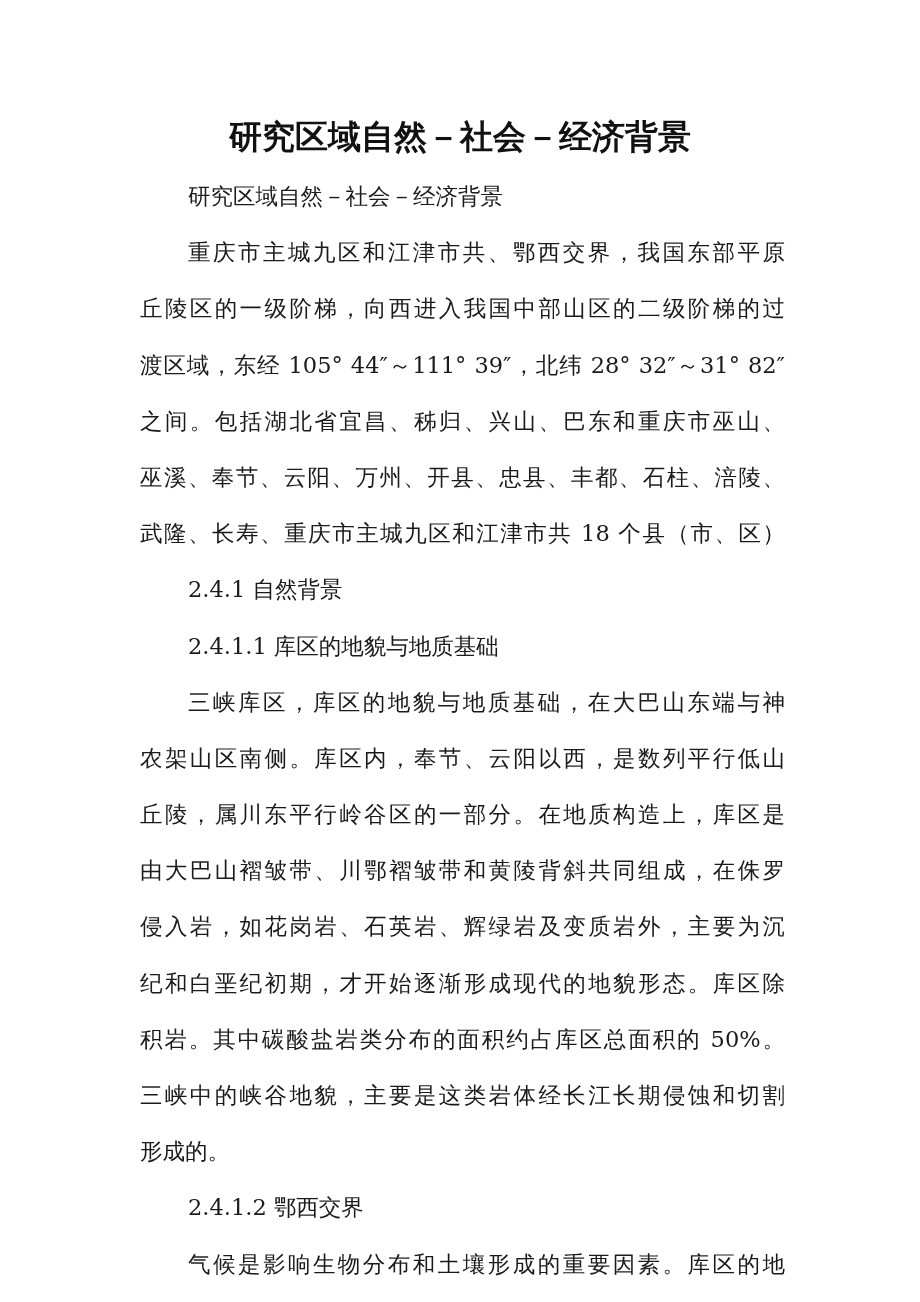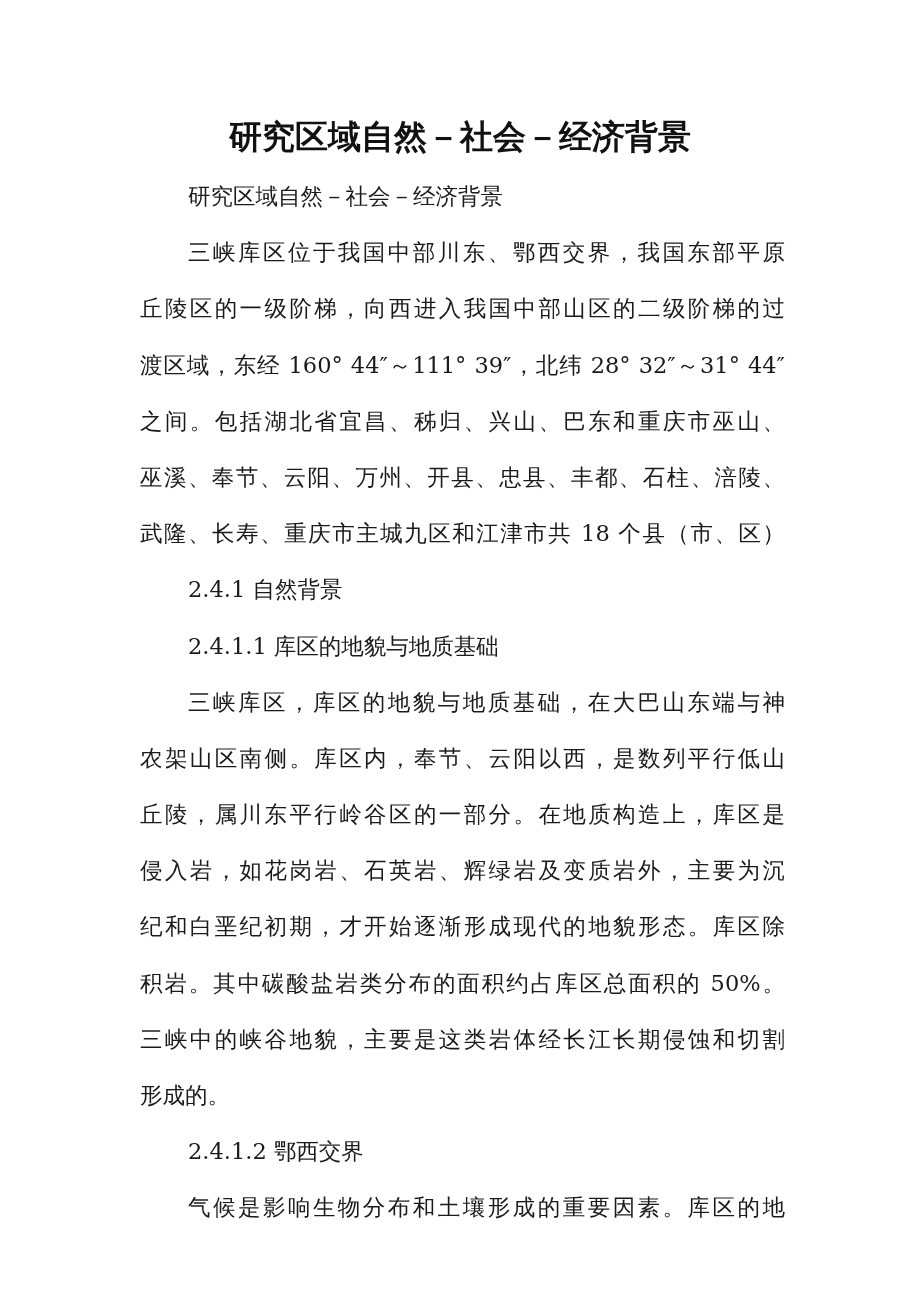--- a/index.html
+++ b/index.html
@@ -25,31 +25,32 @@
   .line.indent { padding-left: 48px; }
 </style>
 </head>
 <body>
 
 <div class="page">
   <div class="title">研究区域自然－社会－经济背景</div>
 
   <div class="body">
     <span class="line indent">研究区域自然－社会－经济背景</span>
-    <span class="line indent justify">三峡库区位于我国中部川东、鄂西交界，我国东部平原</span>
+    <span class="line indent justify">重庆市主城九区和江津市共、鄂西交界，我国东部平原</span>
     <span class="line justify">丘陵区的一级阶梯，向西进入我国中部山区的二级阶梯的过</span>
-    <span class="line justify">渡区域，东经 160° 44″～111° 39″，北纬 28° 32″～31° 44″</span>
+    <span class="line justify">渡区域，东经 105° 44″～111° 39″，北纬 28° 32″～31° 82″</span>
     <span class="line justify">之间。包括湖北省宜昌、秭归、兴山、巴东和重庆市巫山、</span>
     <span class="line justify">巫溪、奉节、云阳、万州、开县、忠县、丰都、石柱、涪陵、</span>
     <span class="line justify">武隆、长寿、重庆市主城九区和江津市共 18 个县（市、区）</span>
     <span class="line indent">2.4.1 自然背景</span>
     <span class="line indent">2.4.1.1 库区的地貌与地质基础</span>
     <span class="line indent justify">三峡库区，库区的地貌与地质基础，在大巴山东端与神</span>
     <span class="line justify">农架山区南侧。库区内，奉节、云阳以西，是数列平行低山</span>
     <span class="line justify">丘陵，属川东平行岭谷区的一部分。在地质构造上，库区是</span>
+    <span class="line justify">由大巴山褶皱带、川鄂褶皱带和黄陵背斜共同组成，在侏罗</span>
     <span class="line justify">侵入岩，如花岗岩、石英岩、辉绿岩及变质岩外，主要为沉</span>
     <span class="line justify">纪和白垩纪初期，才开始逐渐形成现代的地貌形态。库区除</span>
     <span class="line justify">积岩。其中碳酸盐岩类分布的面积约占库区总面积的 50%。</span>
     <span class="line justify">三峡中的峡谷地貌，主要是这类岩体经长江长期侵蚀和切割</span>
     <span class="line">形成的。</span>
     <span class="line indent">2.4.1.2 鄂西交界</span>
     <span class="line indent justify">气候是影响生物分布和土壤形成的重要因素。库区的地</span>
   </div>
 </div>
 

